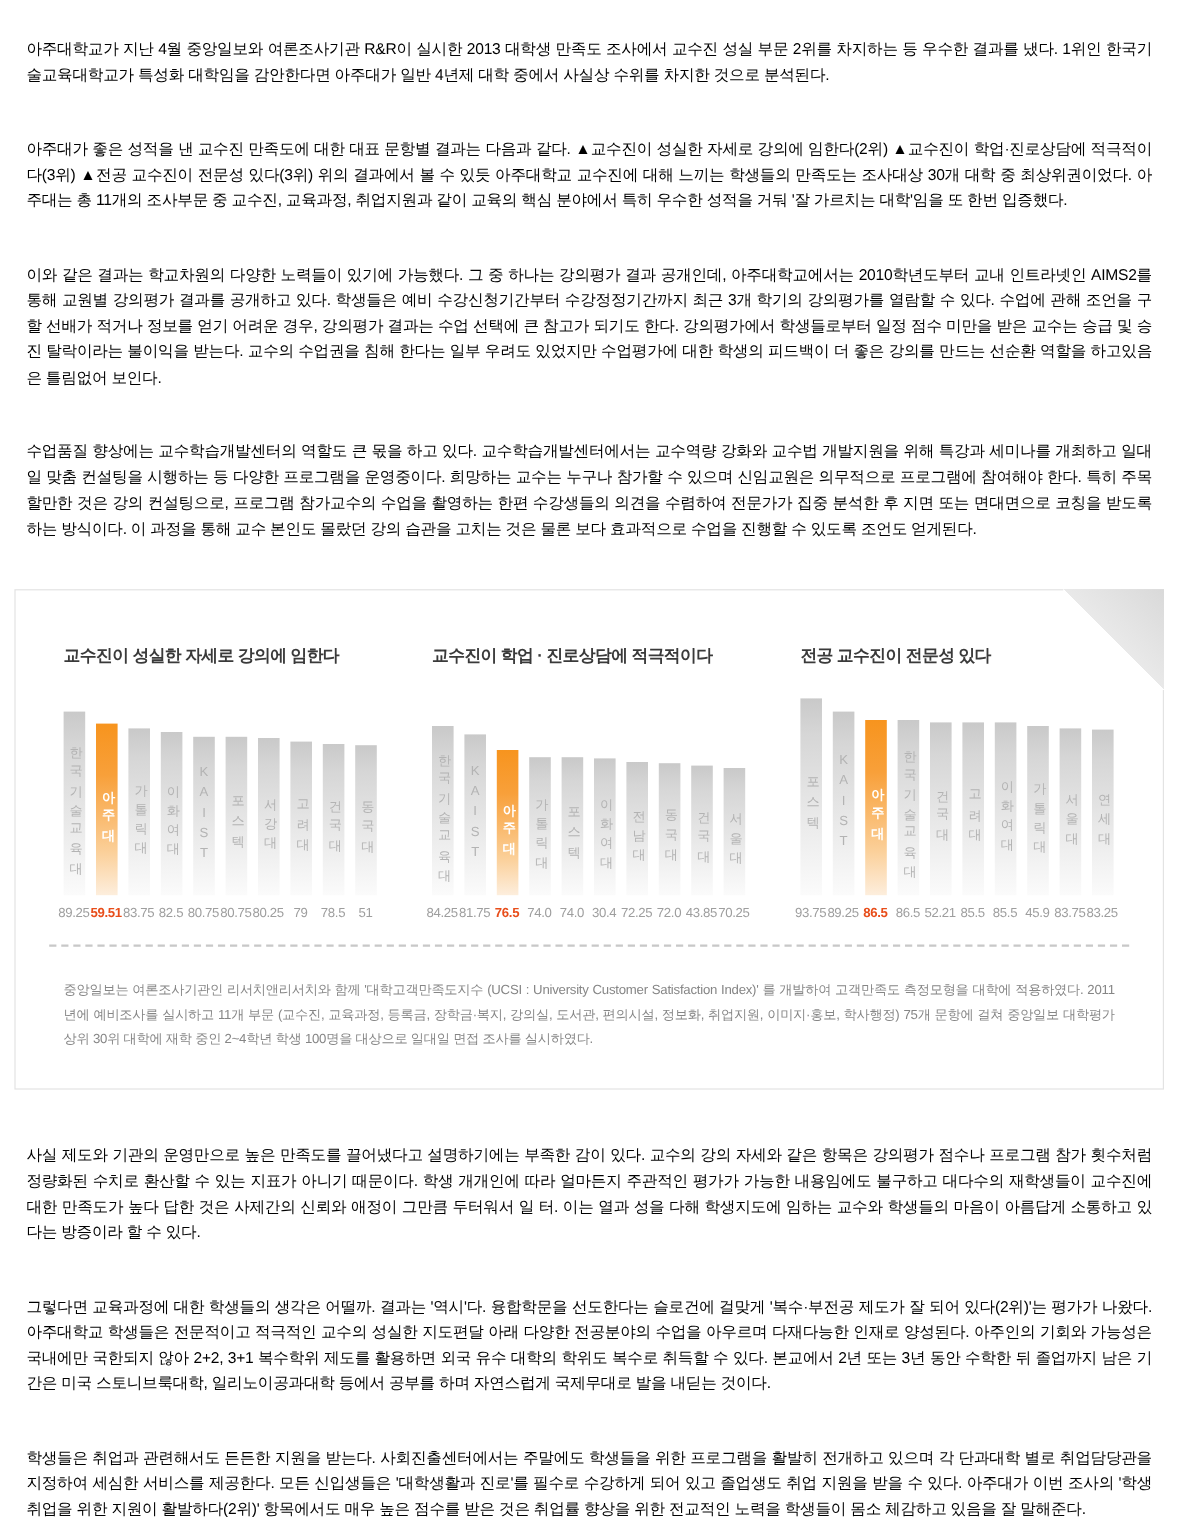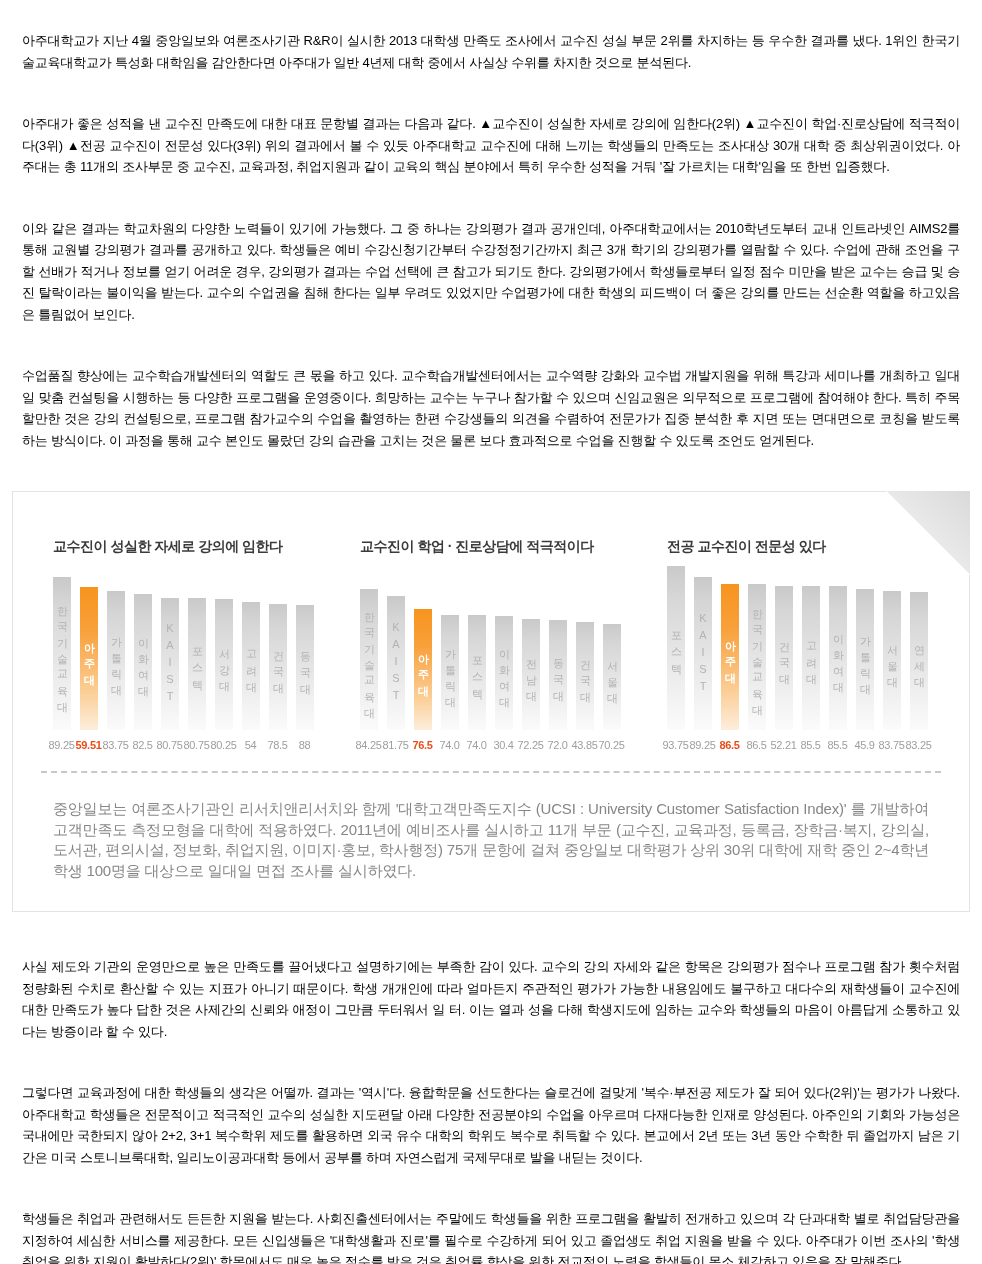--- a/index.html
+++ b/index.html
@@ -34,21 +34,21 @@
   .charts-row {
     display:flex;
     justify-content:space-between;
   }
   .chart { width:262px; }
   .chart-title {
     font-size:14px;
     font-weight:bold;
     color:#3a3a3a;
     letter-spacing:-0.5px;
-    margin-bottom:8px;
+    margin-bottom:24px;
     white-space:nowrap;
   }
   .bars-row {
     display:flex;
     gap:9px;
     align-items:flex-end;
     height:166px;
   }
   .bar {
     position:relative;
@@ -86,21 +86,21 @@
     color:#868686;
     letter-spacing:-0.3px;
   }
   .dashed {
     border-top:2px dashed #c8c8c8;
     margin:20px -12px 0 -12px;
     height:0;
   }
   .boxtext {
     margin-top:26px;
-    font-size:15px;
+    font-size:11px;
     line-height:20.5px;
     color:#868686;
     text-align:justify;
     letter-spacing:-0.2px;
   }
   .para:last-child { margin-bottom:0; }
 </style>
 </head>
 <body>
 
@@ -150,23 +150,23 @@
             </div>
           </div>
         <div class="values-row">
             <div class="val">89.25</div>
             <div class="val hl">59.51</div>
             <div class="val">83.75</div>
             <div class="val">82.5</div>
             <div class="val">80.75</div>
             <div class="val">80.75</div>
             <div class="val">80.25</div>
-            <div class="val">54</div>
+            <div class="val">79</div>
             <div class="val">78.5</div>
-            <div class="val">88</div>
+            <div class="val">51</div>
           </div>
       </div>
       <div class="chart">
         <div class="chart-title">교수진이 학업 · 진로상담에 적극적이다</div>
         <div class="bars-row">
             <div class="bar" style="height: 141px;">
               <span class="bar-label">한국기술교육대</span>
             </div>
             <div class="bar" style="height: 134px;">
               <span class="bar-label">KAIST</span>

